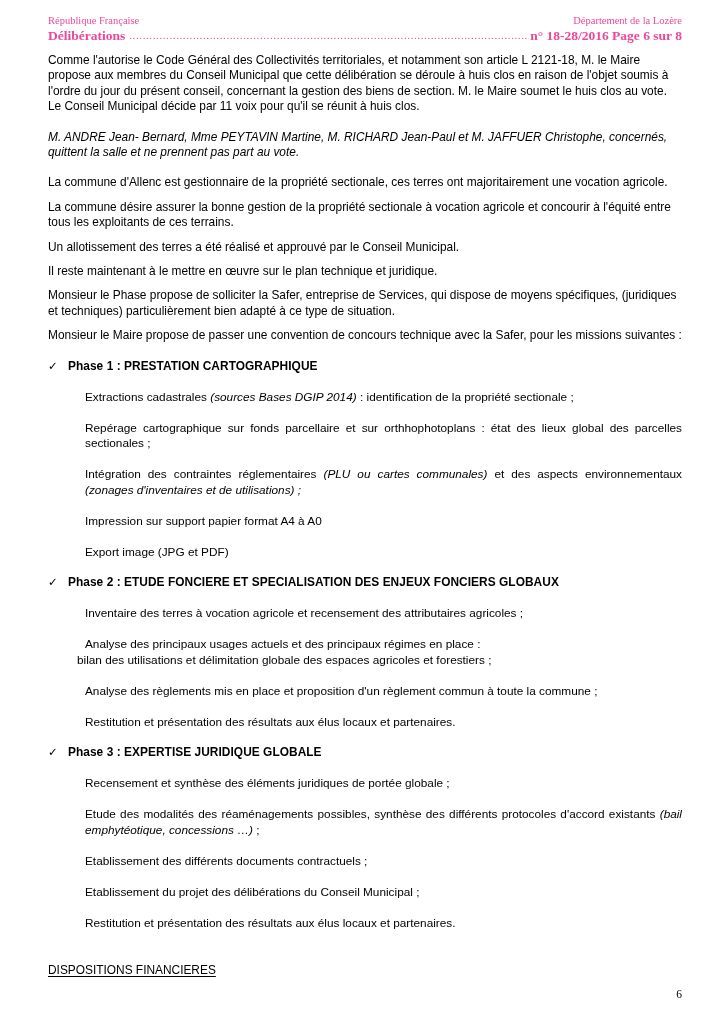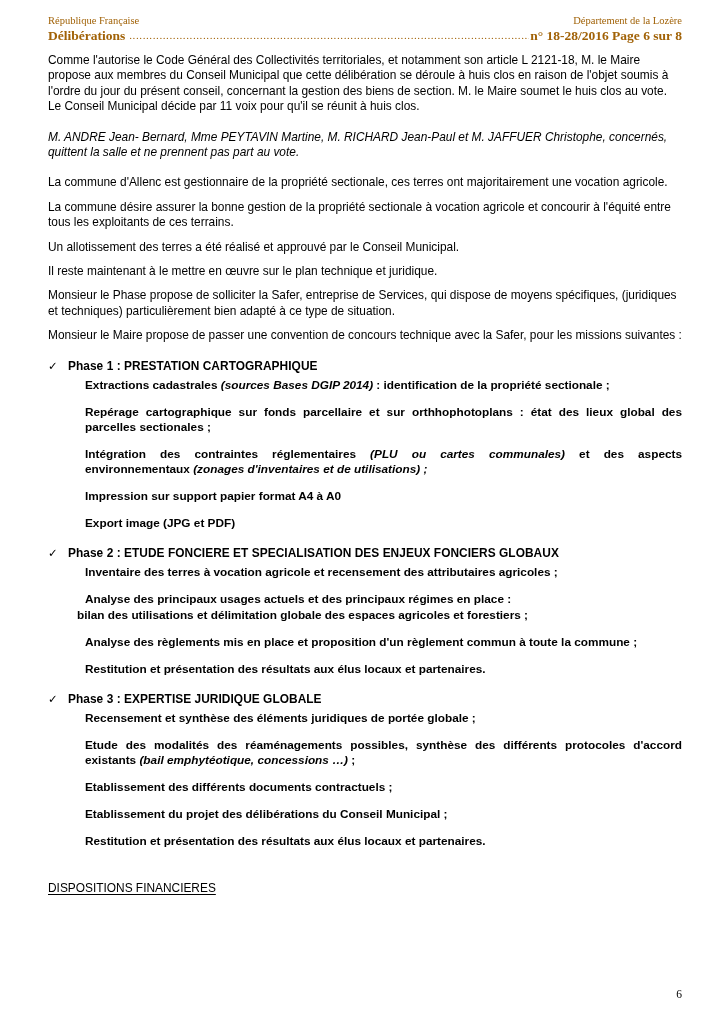--- a/index.html
+++ b/index.html
@@ -22,21 +22,21 @@
   .content {
     position: absolute;
     left: 48px;
     top: 14px;
     width: 634px;
   }
 
   
   .doc-header {
     font-family: "Liberation Serif", serif;
-    color: #a16207;
+    color: #ec4899;
   }
   .hdr-line1 {
     display: flex;
     justify-content: space-between;
     align-items: baseline;
     font-size: 10.5px;
     line-height: 13px;
   }
   .hdr-line2 {
     display: flex;
@@ -116,26 +116,25 @@
   .phase-label {
     flex: 1 1 auto;
     font-size: 11.9px;
     font-weight: bold;
     line-height: 15px;
     letter-spacing: 0.05px;
   }
 
   
   .sub {
-    margin-top: 4px;
+    margin-top: 16px;
     margin-left: 37px;
     font-size: 11.8px;
     line-height: 15.2px;
     text-align: left;
-    font-weight: bold;
   }
   .sub.justify { text-align: justify; }
   .sub .it { font-style: italic; }
   .sub .second-line {
     display: block;
     margin-left: -8px;
   }
 
   
   .fin-heading {

